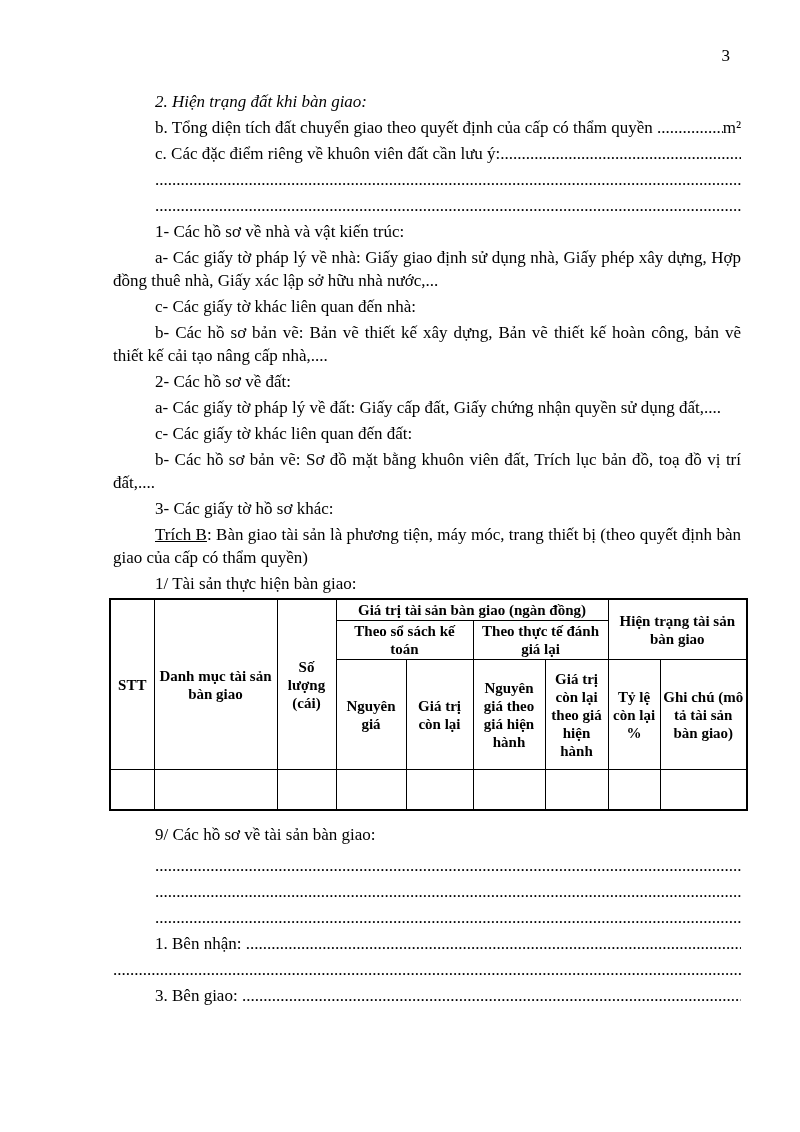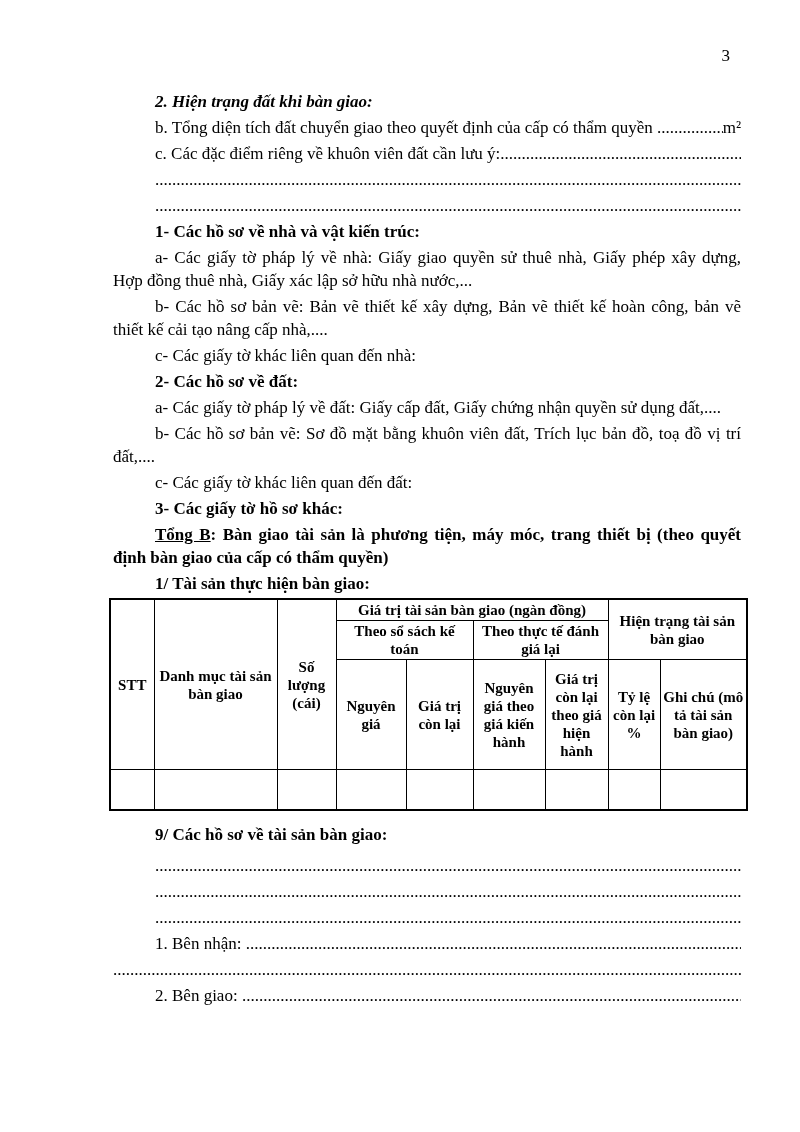--- a/index.html
+++ b/index.html
@@ -19,21 +19,21 @@
     top: 44px;
     right: 70px;
   }
   .content {
     position: absolute;
     left: 113px;
     top: 90px;
     width: 628px;
   }
   p { margin: 0 0 3px 0; text-indent: 42px; text-align: justify; }
-  .b { font-weight: bold; }
+  .b { font-weight: normal; }
   .i { font-style: italic; }
   .u { text-decoration: underline; }
   .clip { white-space: nowrap; overflow: hidden; text-align: left; }
   .noindent { text-indent: 0; }
   .flexline { display: flex; margin-left: 42px; text-indent: 0; text-align: left; }
   .flexline .lbl { flex: 0 0 auto; white-space: pre; }
   .flexline .dotfill { flex: 1 1 auto; min-width: 0; overflow: hidden; white-space: nowrap; }
   .flexline .unit { flex: 0 0 auto; }
   table.asset {
     border-collapse: collapse;
@@ -78,33 +78,33 @@
 
     <p class="clip">
       <span>c. Các đặc điểm riêng về khuôn viên đất cần lưu ý:</span><span>........................................................................................................................................................................................................</span>
     </p>
 
     <p class="clip">........................................................................................................................................................................................................</p>
     <p class="clip">........................................................................................................................................................................................................</p>
 
 
     <p class="b">1- Các hồ sơ về nhà và vật kiến trúc:</p>
-    <p>a- Các giấy tờ pháp lý về nhà: Giấy giao quyền sử thuê nhà, Giấy phép xây dựng, Hợp đồng thuê nhà, Giấy xác lập sở hữu nhà nước,...</p>
+    <p>a- Các giấy tờ pháp lý về nhà: Giấy giao định sử dụng nhà, Giấy phép xây dựng, Hợp đồng thuê nhà, Giấy xác lập sở hữu nhà nước,...</p>
+    <p>c- Các giấy tờ khác liên quan đến nhà:</p>
     <p>b- Các hồ sơ bản vẽ: Bản vẽ thiết kế xây dựng, Bản vẽ thiết kế hoàn công, bản vẽ thiết kế cải tạo nâng cấp nhà,....</p>
-    <p>c- Các giấy tờ khác liên quan đến nhà:</p>
 
     <p class="b">2- Các hồ sơ về đất:</p>
     <p>a- Các giấy tờ pháp lý về đất: Giấy cấp đất, Giấy chứng nhận quyền sử dụng đất,....</p>
+    <p>c- Các giấy tờ khác liên quan đến đất:</p>
     <p>b- Các hồ sơ bản vẽ: Sơ đồ mặt bằng khuôn viên đất, Trích lục bản đồ, toạ đồ vị trí đất,....</p>
-    <p>c- Các giấy tờ khác liên quan đến đất:</p>
 
     <p class="b">3- Các giấy tờ hồ sơ khác:</p>
 
     <p class="b">
-      <span class="u">Tổng B</span><span>: Bàn giao tài sản là phương tiện, máy móc, trang thiết bị (theo quyết định bàn giao của cấp có thẩm quyền)</span>
+      <span class="u">Trích B</span><span>: Bàn giao tài sản là phương tiện, máy móc, trang thiết bị (theo quyết định bàn giao của cấp có thẩm quyền)</span>
     </p>
 
     <p class="b">1/ Tài sản thực hiện bàn giao:</p>
 
     <table class="asset">
       <colgroup>
         <col style="width:44px">
           <col style="width:123px">
           <col style="width:59px">
         <col style="width:70px">
@@ -122,21 +122,21 @@
           <td colspan="4">Giá trị tài sản bàn giao (ngàn đồng)</td>
           <td colspan="2" rowspan="2">Hiện trạng tài sản bàn giao</td>
         </tr>
         <tr class="row-g2">
           <td colspan="2">Theo sổ sách kế toán</td>
           <td colspan="2">Theo thực tế đánh giá lại</td>
         </tr>
         <tr class="row-sub">
           <td>Nguyên giá</td>
           <td>Giá trị còn lại</td>
-          <td>Nguyên giá theo giá kiến hành</td>
+          <td>Nguyên giá theo giá hiện hành</td>
           <td>Giá trị còn lại theo giá hiện hành</td>
           <td>Tỷ lệ còn lại %</td>
           <td>Ghi chú (mô tả tài sản bàn giao)</td>
         </tr>
         <tr class="row-data">
           <td></td>
           <td></td>
           <td></td>
           <td></td>
           <td></td>
@@ -155,17 +155,17 @@
     <p class="clip">........................................................................................................................................................................................................</p>
 
 
     <p class="clip">
       <span>1. Bên nhận: </span><span>........................................................................................................................................................................................................</span>
     </p>
 
     <p class="clip noindent">........................................................................................................................................................................................................</p>
 
     <p class="clip">
-      <span>2. Bên giao: </span><span>........................................................................................................................................................................................................</span>
+      <span>3. Bên giao: </span><span>........................................................................................................................................................................................................</span>
     </p>
 
   </div>
 </div>
 
 </body></html>

